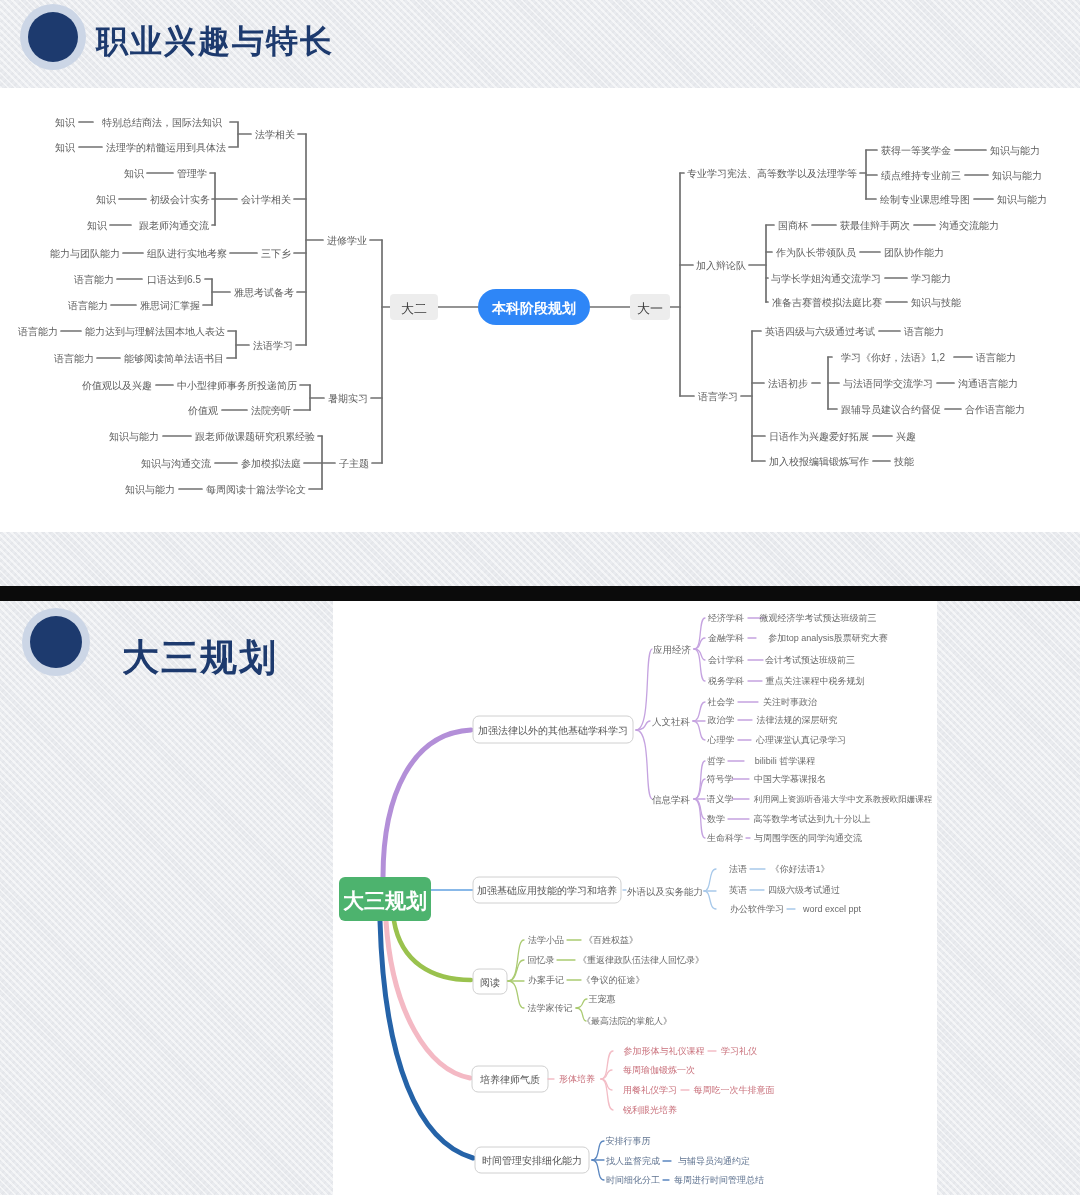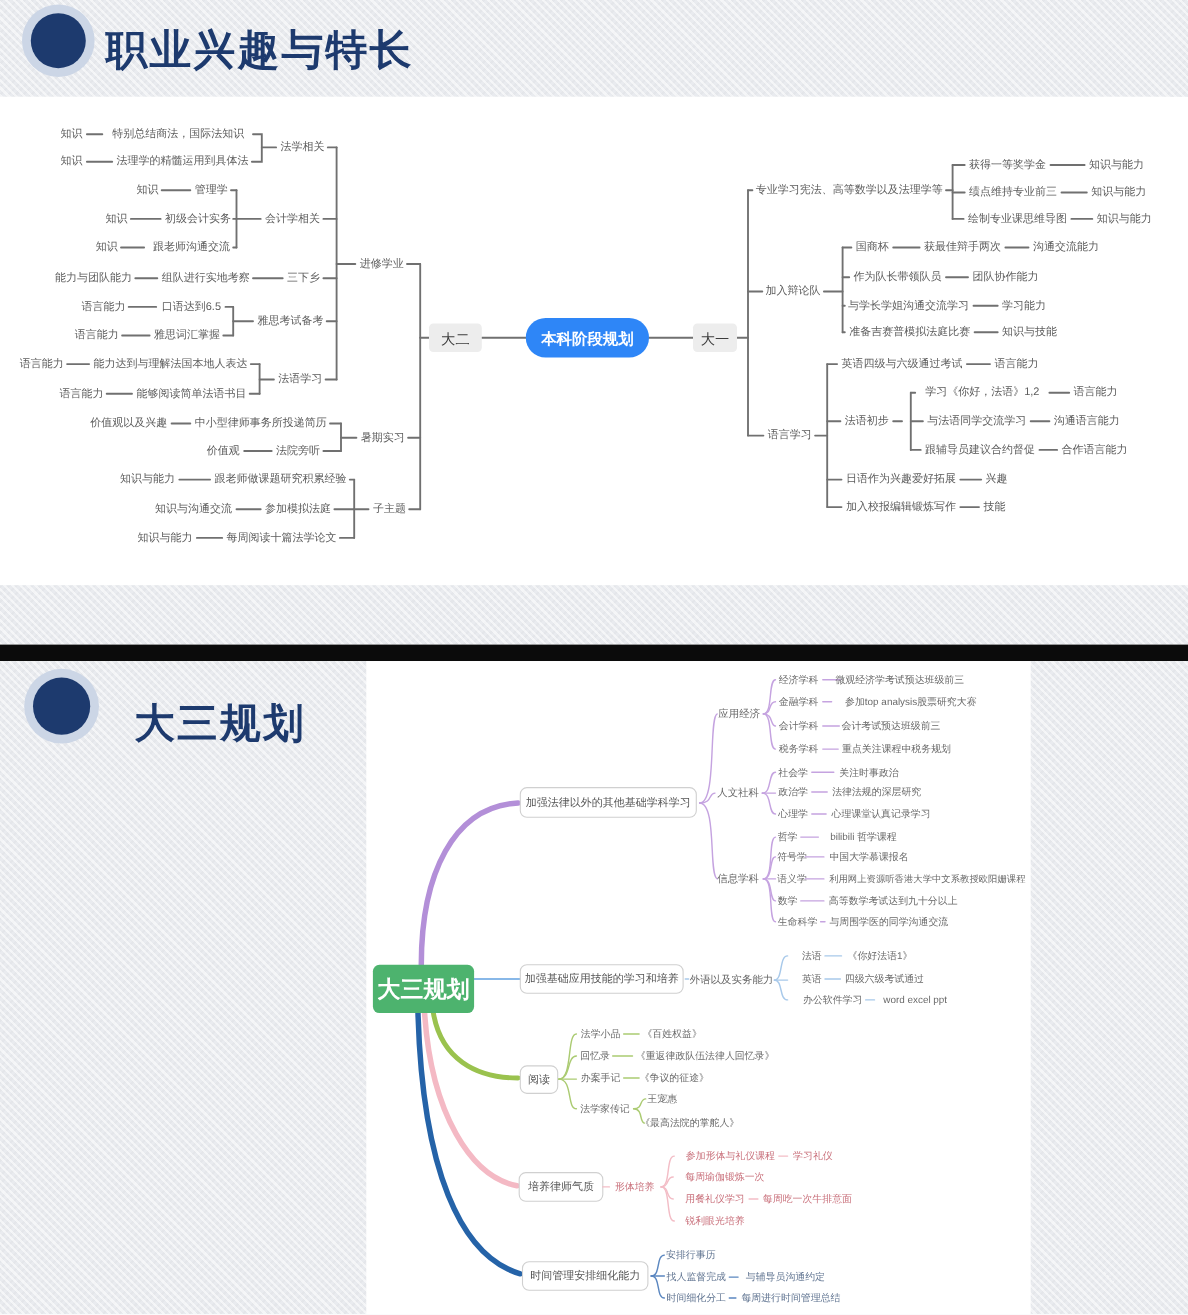--- a/index.html
+++ b/index.html
@@ -15,21 +15,21 @@
   #divider{left:0;top:586px;width:1080px;height:15px;background:#0b0b0b;}
   #bg-bottom{left:0;top:601px;width:1080px;height:594px;}
   #panel2{left:333px;top:601px;width:604px;height:594px;background:#fff;}
   .ring{border-radius:50%;background:#ccd6e6;}
   .dot{border-radius:50%;background:#1d3a6e;position:absolute;}
   #ring1{left:20px;top:4px;width:66px;height:66px;}
   #dot1{left:8px;top:8px;width:50px;height:50px;}
   #ring2{left:22px;top:608px;width:68px;height:68px;}
   #dot2{left:8px;top:8px;width:52px;height:52px;}
   .htitle{color:#1d3a6e;font-weight:bold;letter-spacing:2px;}
-  #title1{left:96px;top:20px;font-size:38px;}
+  #title1{left:96px;top:20px;font-size:32px;}
   #title2{left:122px;top:633px;font-size:37px;}
   svg#map-layer{left:0;top:0;width:1080px;height:1195px;}
   svg text{font-family:"Liberation Sans",sans-serif;text-anchor:middle;dominant-baseline:central;}
   .ln1{fill:none;stroke:#707070;stroke-width:1.7;stroke-linecap:round;}
   .t1{font-size:10px;fill:#5c5c5c;}
   .t1n{font-size:13px;fill:#3c3c3c;}
   .t1c{font-size:14px;fill:#ffffff;font-weight:bold;}
   .nbox{fill:#ededed;}
   .t2{font-size:9px;fill:#6a6a6a;}
   .t2s{font-size:8.5px;fill:#6a6a6a;}

